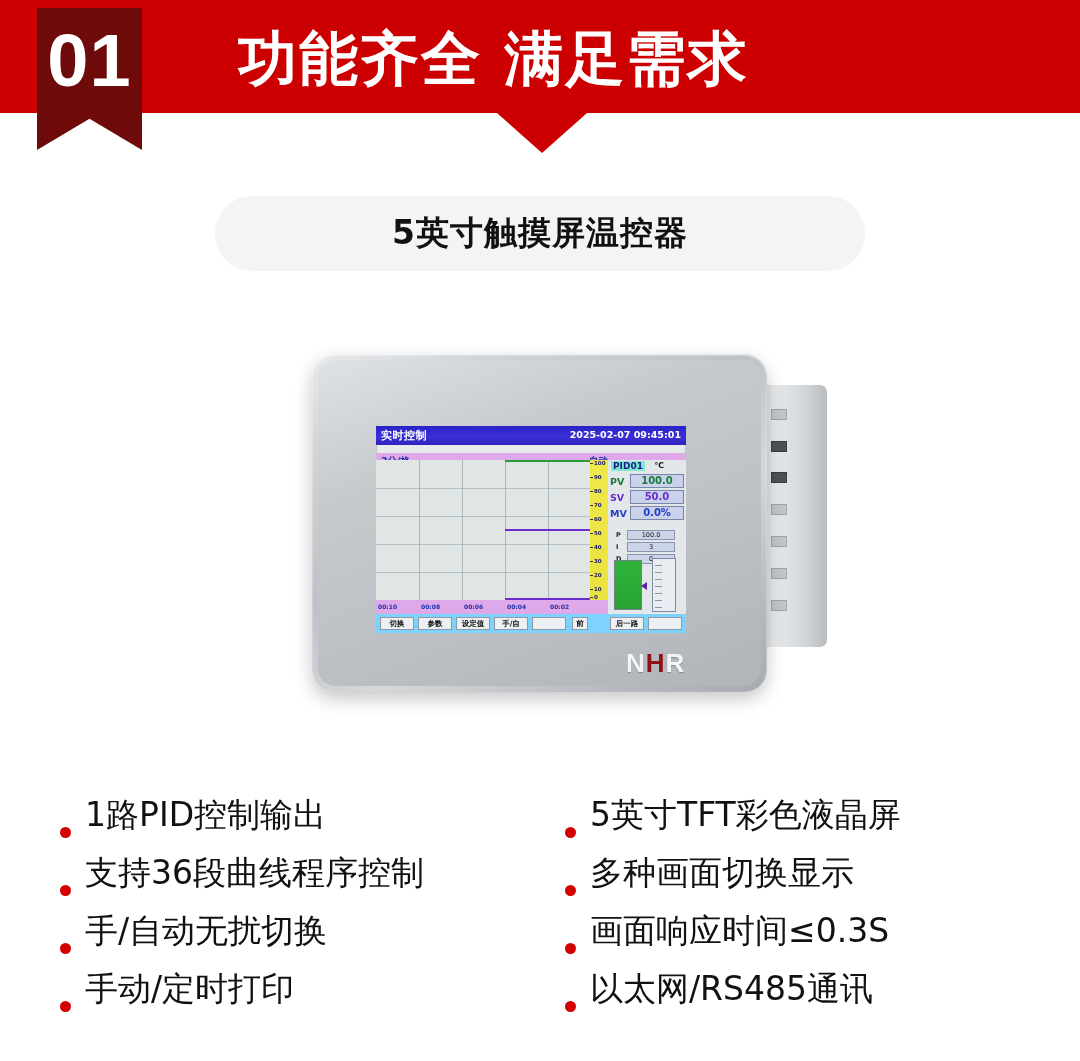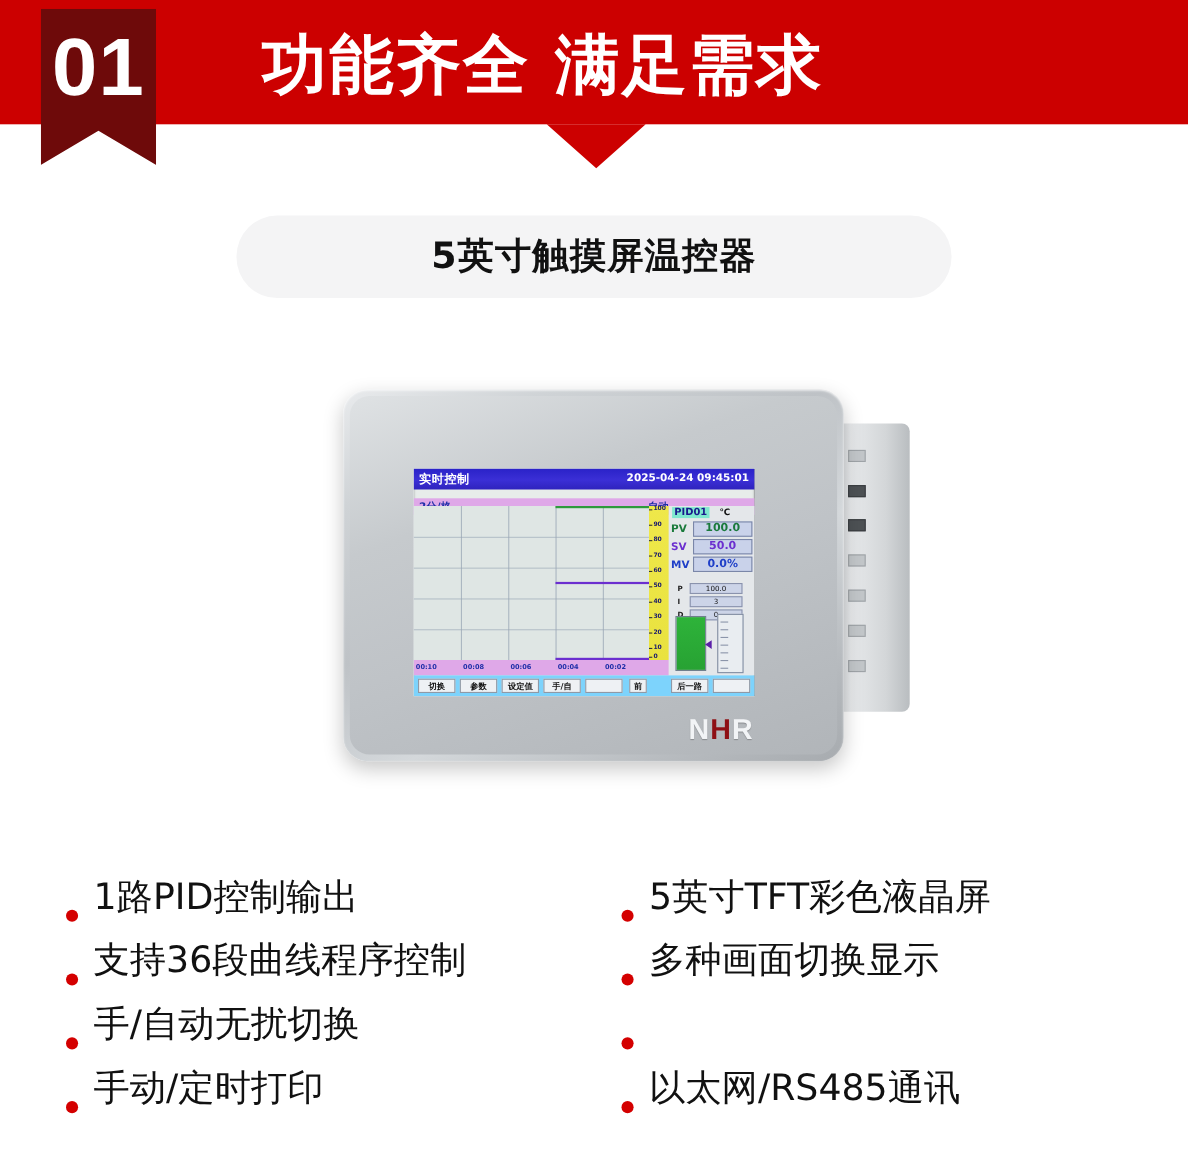--- a/index.html
+++ b/index.html
@@ -184,21 +184,21 @@
     <div class="rail-slot" style="top:215px"></div>
   </div>
 
   <div class="device-body">
     <div class="device-inner">
 
       <div class="screen">
 
         <div class="scr-titlebar">
           <span class="scr-title">实时控制</span>
-          <span class="scr-datetime">2025-04-24 09:45:01</span>
+          <span class="scr-datetime">2025-02-07 09:45:01</span>
         </div>
 
         <div class="scr-subbar">
           <span class="scr-rate">2分/格</span>
           <span class="scr-mode">自动</span>
         </div>
 
         <div class="plot">
           <div class="vline" style="left:43px"></div>
           <div class="vline" style="left:86px"></div>
@@ -324,19 +324,20 @@
     <div class="fitem">
       <span class="fdot"></span>
       <span class="ftext">5英寸TFT彩色液晶屏</span>
     </div>
     <div class="fitem">
       <span class="fdot"></span>
       <span class="ftext">多种画面切换显示</span>
     </div>
     <div class="fitem">
       <span class="fdot"></span>
+      <span class="ftext">画面响应时间≤0.3S</span>
     </div>
     <div class="fitem">
       <span class="fdot"></span>
       <span class="ftext">以太网/RS485通讯</span>
     </div>
   </div>
 </div>
 
 </body></html>

